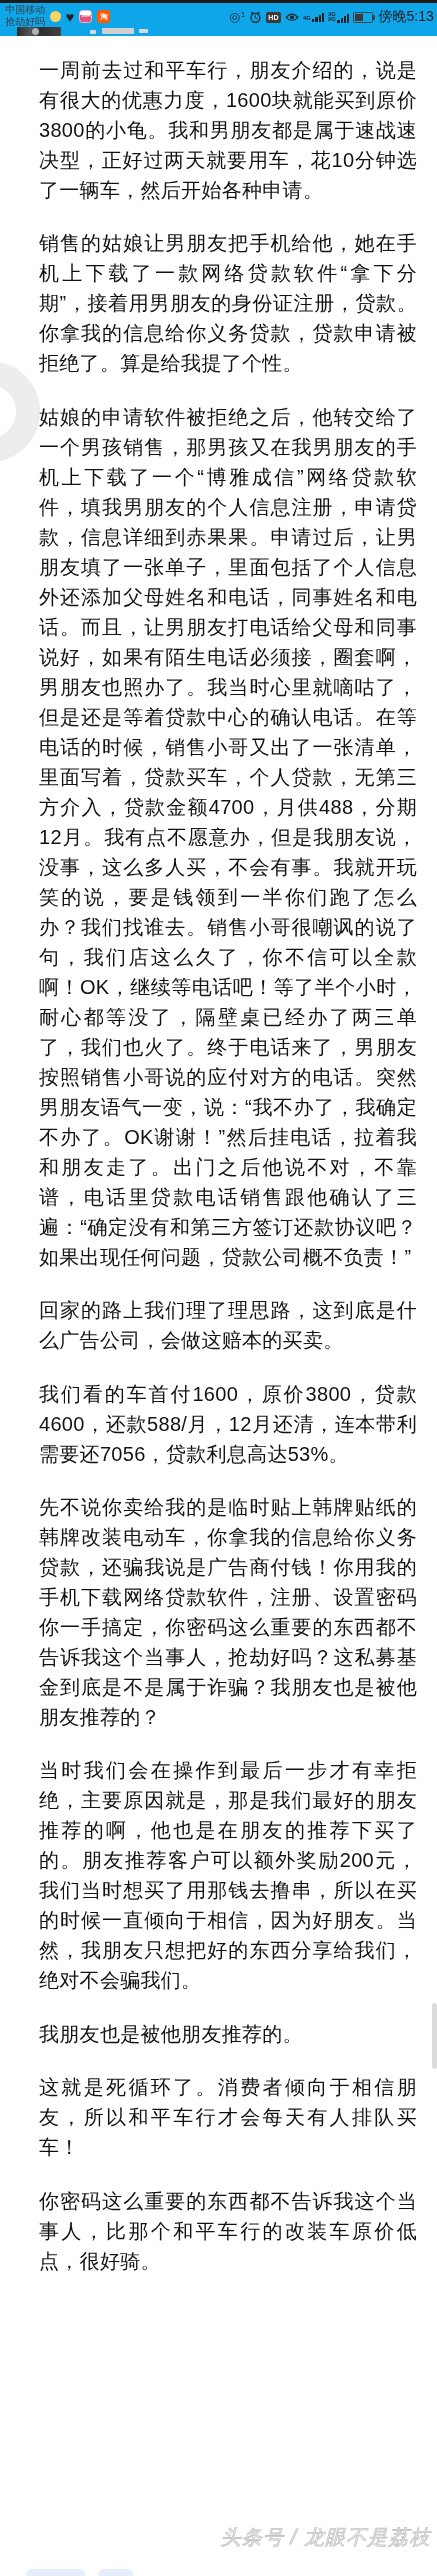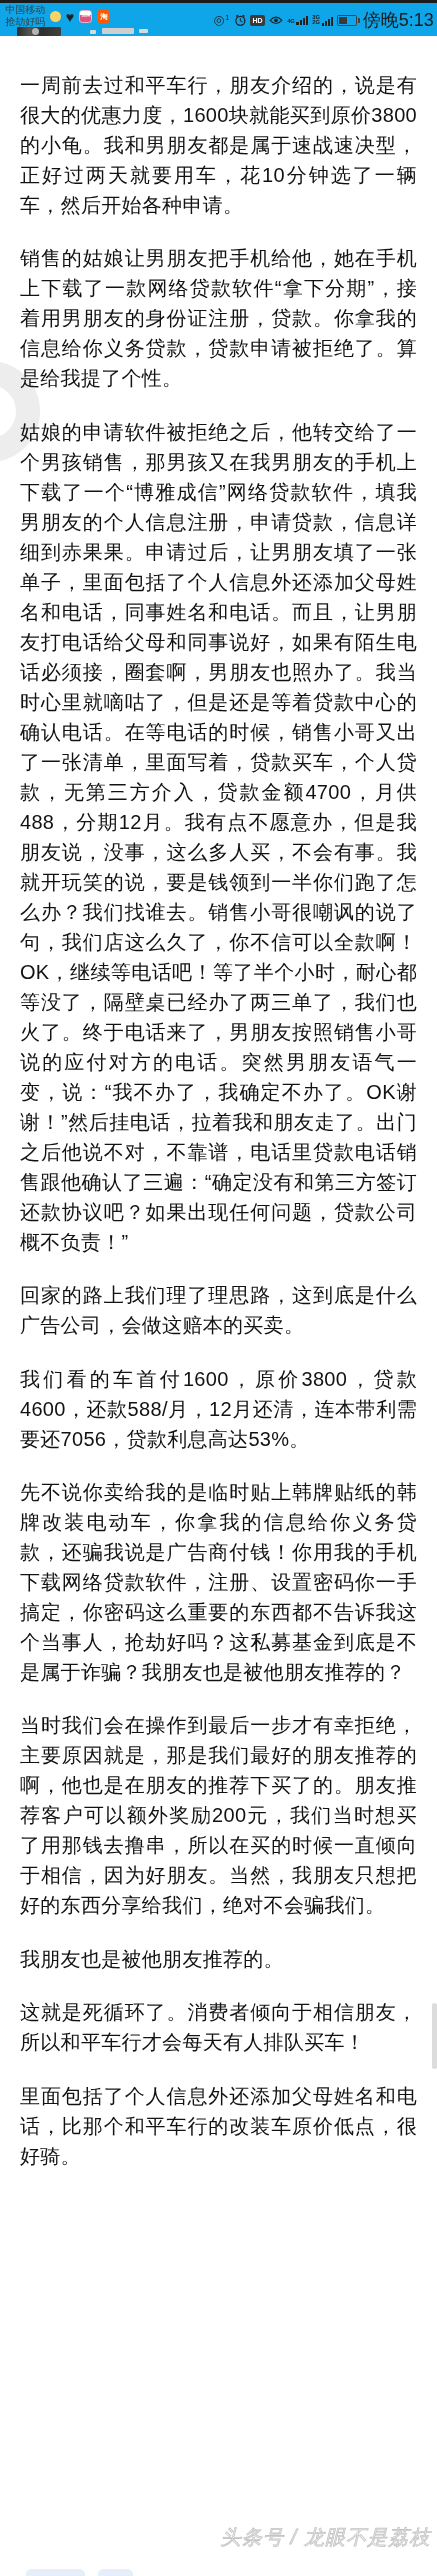--- a/index.html
+++ b/index.html
@@ -23,33 +23,33 @@
   .sup1{font-size:7.4px;color:#222;margin-left:-3.2px;margin-top:-5.3px;}
   .glyph{font-size:12.7px;color:#222;line-height:12.7px;}
   .hd-badge{background:#3a3a3a;color:#fff;font-size:7px;font-weight:bold;border-radius:2.1px;padding:1.6px 2.1px;line-height:7px;}
   .sig{display:flex;align-items:flex-end;gap:1.6px;}
   .sig .lbl{font-size:5.8px;font-weight:bold;color:#1f1f1f;line-height:5.8px;text-align:right;}
   .bars{display:flex;align-items:flex-end;gap:1.1px;}
   .bars i{display:block;width:2.1px;background:#222;}
   .battery{width:18px;height:8.5px;border:1.1px solid #3f3f3f;border-radius:1.6px;position:relative;}
   .battery .fill{position:absolute;left:0.5px;top:0.5px;bottom:0.5px;width:45%;background:#3a3a3a;}
   .battery .cap{position:absolute;right:-3.2px;top:2.1px;width:2.1px;height:4.2px;background:#3f3f3f;border-radius:0 1.1px 1.1px 0;}
-  .time{font-size:18px;color:#1c1c1c;margin-left:1.1px;}
+  .time{font-size:14px;color:#1c1c1c;margin-left:1.1px;}
   
   .fragment{position:absolute;left:17px;top:26.6px;width:44px;height:9px;border-radius:1.1px;
     background:linear-gradient(90deg,#2c2c2c 0%,#555 30%,#2f2f2f 55%,#404040 100%);}
   .fragment .spot{position:absolute;left:15px;top:1.1px;width:7px;height:7px;border-radius:50%;background:#cfcfcf;opacity:.8;}
   .dash{position:absolute;background:#d9d9d9;border-radius:1.1px;}
   .dash1{left:90px;top:30px;width:6.4px;height:4.2px;}
   .dash2{left:102px;top:28px;width:32px;height:5.8px;background:#cfcfcf;}
   .dash3{left:139px;top:29px;width:8.5px;height:4.2px;}
   
   .ring{position:absolute;left:-61px;top:361px;width:53px;height:53px;border:24px solid #ededed;border-radius:50%;}
   
-  .article{position:relative;padding:55px 21px 0 20px;margin-top:15px;}
+  .article{position:relative;padding:55px 21px 0 39px;}
   .para{margin:0 0 23.4px 0;font-size:20px;line-height:30px;color:#121212;text-align:justify;font-weight:500;letter-spacing:0.3px;}
   .watermark{position:absolute;right:7.4px;top:2524px;font-size:20px;font-style:italic;
     color:#f2f2f2;-webkit-text-stroke:0.8px #c4c4c4;letter-spacing:1.1px;}
   
   .btn-stub{position:absolute;bottom:0;height:7px;background:#e7eefb;border-radius:5.3px 5.3px 0 0;}
   .btn-stub.b1{left:25.5px;width:59px;}
   .btn-stub.b2{left:98px;width:35px;}
   
   .scroll-thumb{position:absolute;right:1.1px;top:2003px;width:4.8px;height:66px;background:#dcdcdc;border-radius:2.7px;}
 </style>
@@ -130,21 +130,21 @@
 
   <p class="para">一周前去过和平车行，朋友介绍的，说是有很大的优惠力度，1600块就能买到原价3800的小龟。我和男朋友都是属于速战速决型，正好过两天就要用车，花10分钟选了一辆车，然后开始各种申请。</p>
     <p class="para">销售的姑娘让男朋友把手机给他，她在手机上下载了一款网络贷款软件“拿下分期”，接着用男朋友的身份证注册，贷款。你拿我的信息给你义务贷款，贷款申请被拒绝了。算是给我提了个性。</p>
     <p class="para">姑娘的申请软件被拒绝之后，他转交给了一个男孩销售，那男孩又在我男朋友的手机上下载了一个“博雅成信”网络贷款软件，填我男朋友的个人信息注册，申请贷款，信息详细到赤果果。申请过后，让男朋友填了一张单子，里面包括了个人信息外还添加父母姓名和电话，同事姓名和电话。而且，让男朋友打电话给父母和同事说好，如果有陌生电话必须接，圈套啊，男朋友也照办了。我当时心里就嘀咕了，但是还是等着贷款中心的确认电话。在等电话的时候，销售小哥又出了一张清单，里面写着，贷款买车，个人贷款，无第三方介入，贷款金额4700，月供488，分期12月。我有点不愿意办，但是我朋友说，没事，这么多人买，不会有事。我就开玩笑的说，要是钱领到一半你们跑了怎么办？我们找谁去。销售小哥很嘲讽的说了句，我们店这么久了，你不信可以全款啊！OK，继续等电话吧！等了半个小时，耐心都等没了，隔壁桌已经办了两三单了，我们也火了。终于电话来了，男朋友按照销售小哥说的应付对方的电话。突然男朋友语气一变，说：“我不办了，我确定不办了。OK谢谢！”然后挂电话，拉着我和朋友走了。出门之后他说不对，不靠谱，电话里贷款电话销售跟他确认了三遍：“确定没有和第三方签订还款协议吧？如果出现任何问题，贷款公司概不负责！”</p>
     <p class="para">回家的路上我们理了理思路，这到底是什么广告公司，会做这赔本的买卖。</p>
     <p class="para">我们看的车首付1600，原价3800，贷款4600，还款588/月，12月还清，连本带利需要还7056，贷款利息高达53%。</p>
     <p class="para">先不说你卖给我的是临时贴上韩牌贴纸的韩牌改装电动车，你拿我的信息给你义务贷款，还骗我说是广告商付钱！你用我的手机下载网络贷款软件，注册、设置密码你一手搞定，你密码这么重要的东西都不告诉我这个当事人，抢劫好吗？这私募基金到底是不是属于诈骗？我朋友也是被他朋友推荐的？</p>
     <p class="para">当时我们会在操作到最后一步才有幸拒绝，主要原因就是，那是我们最好的朋友推荐的啊，他也是在朋友的推荐下买了的。朋友推荐客户可以额外奖励200元，我们当时想买了用那钱去撸串，所以在买的时候一直倾向于相信，因为好朋友。当然，我朋友只想把好的东西分享给我们，绝对不会骗我们。</p>
     <p class="para">我朋友也是被他朋友推荐的。</p>
     <p class="para">这就是死循环了。消费者倾向于相信朋友，所以和平车行才会每天有人排队买车！</p>
-    <p class="para">里面包括了个人信息外还添加父母姓名和电话，比那个和平车行的改装车原价低点，很好骑。</p>
+    <p class="para">你密码这么重要的东西都不告诉我这个当事人，比那个和平车行的改装车原价低点，很好骑。</p>
 </div>
 
 <div class="watermark">头条号 / 龙眼不是荔枝</div>
 
 <div class="btn-stub b1"></div>
 <div class="btn-stub b2"></div>
 
 <div class="scroll-thumb"></div>
 
 

